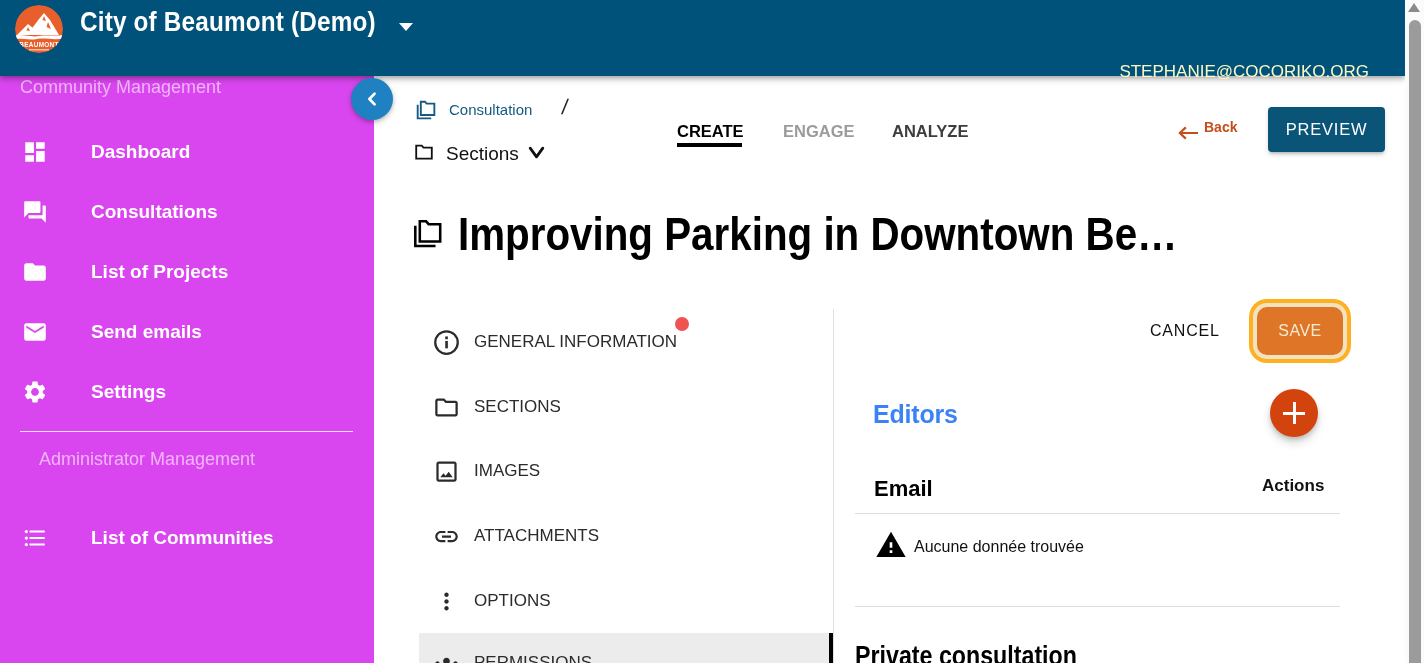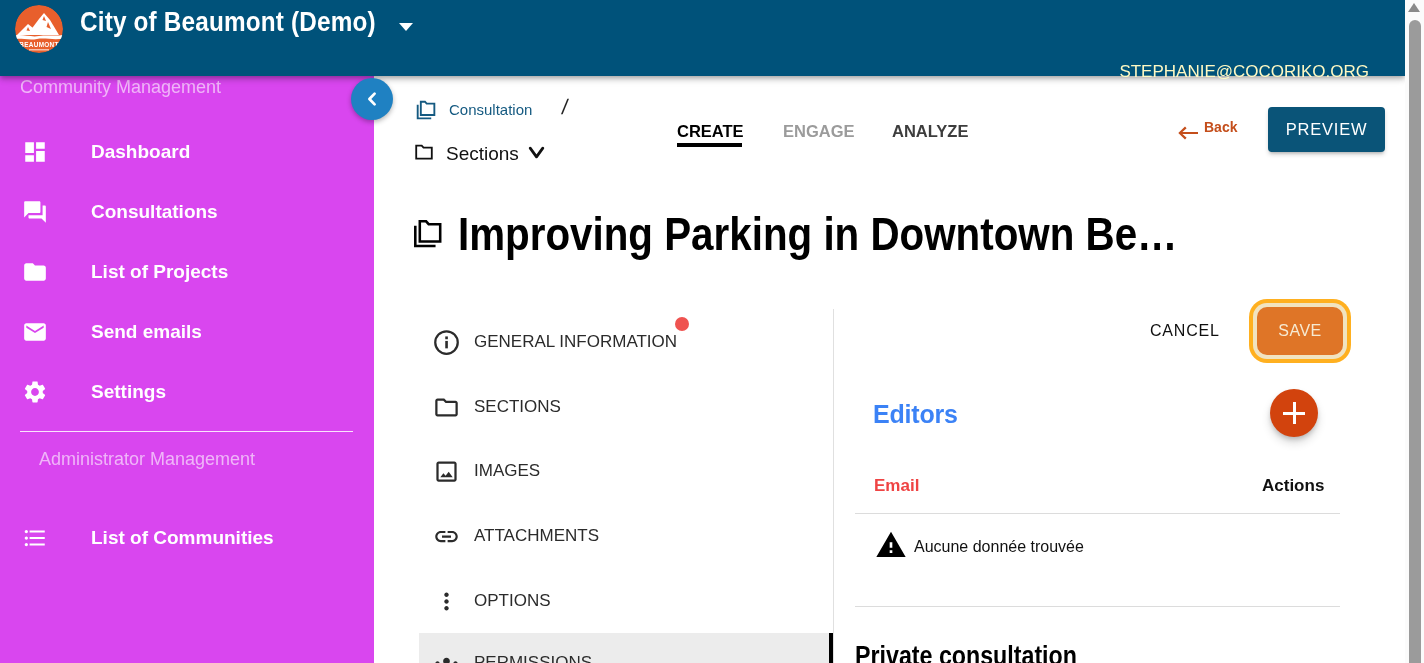--- a/index.html
+++ b/index.html
@@ -79,21 +79,21 @@
   letter-spacing:0.5px; text-align:center; line-height:48px;
   box-shadow:0 0 0 4px #f1e3c0, 0 0 0 8px #ffb020;
 }
 #editors { position:absolute; left:873px; top:400px; font-size:25px; font-weight:700; color:#3b82f6; letter-spacing:-0.2px; }
 #plusfab {
   position:absolute; left:1270px; top:389px; width:48px; height:48px; border-radius:50%;
   background:#d2430d; box-shadow:0 3px 5px -1px rgba(0,0,0,.2), 0 6px 10px 0 rgba(0,0,0,.14);
 }
 #plusfab::before { content:""; position:absolute; left:13px; top:22.5px; width:22px; height:3px; background:#fff; }
 #plusfab::after { content:""; position:absolute; left:22.5px; top:13px; width:3px; height:22px; background:#fff; }
-#th-email { position:absolute; left:874px; top:476px; font-size:17px; font-weight:700; color:#ef4444; }
+#th-email { position:absolute; left:874px; top:476px; font-size:22px; font-weight:700; color:#000000; }
 #th-actions { position:absolute; left:1262px; top:476px; font-size:17px; font-weight:700; color:#111; }
 .hdiv { position:absolute; left:855px; width:485px; height:1px; background:#dcdcdc; }
 #warn-txt { position:absolute; left:914px; top:538px; font-size:16px; color:#111; }
 #private { position:absolute; left:855px; top:641px; font-size:27px; font-weight:700; color:#000; transform:scaleX(0.86); transform-origin:left top; white-space:nowrap; }
 
 
 #sbar { position:absolute; left:1405px; top:0; width:19px; height:663px; background:#fbfbfb; z-index:50; }
 #sbar-arrow { position:absolute; left:3px; top:3px; width:0; height:0; border-left:6.5px solid transparent; border-right:6.5px solid transparent; border-bottom:9px solid #8a8a8a; }
 #sbar-thumb { position:absolute; left:4px; top:20px; width:12px; height:643px; background:#9b9b9b; border-radius:6px 6px 0 0; }
 </style>

